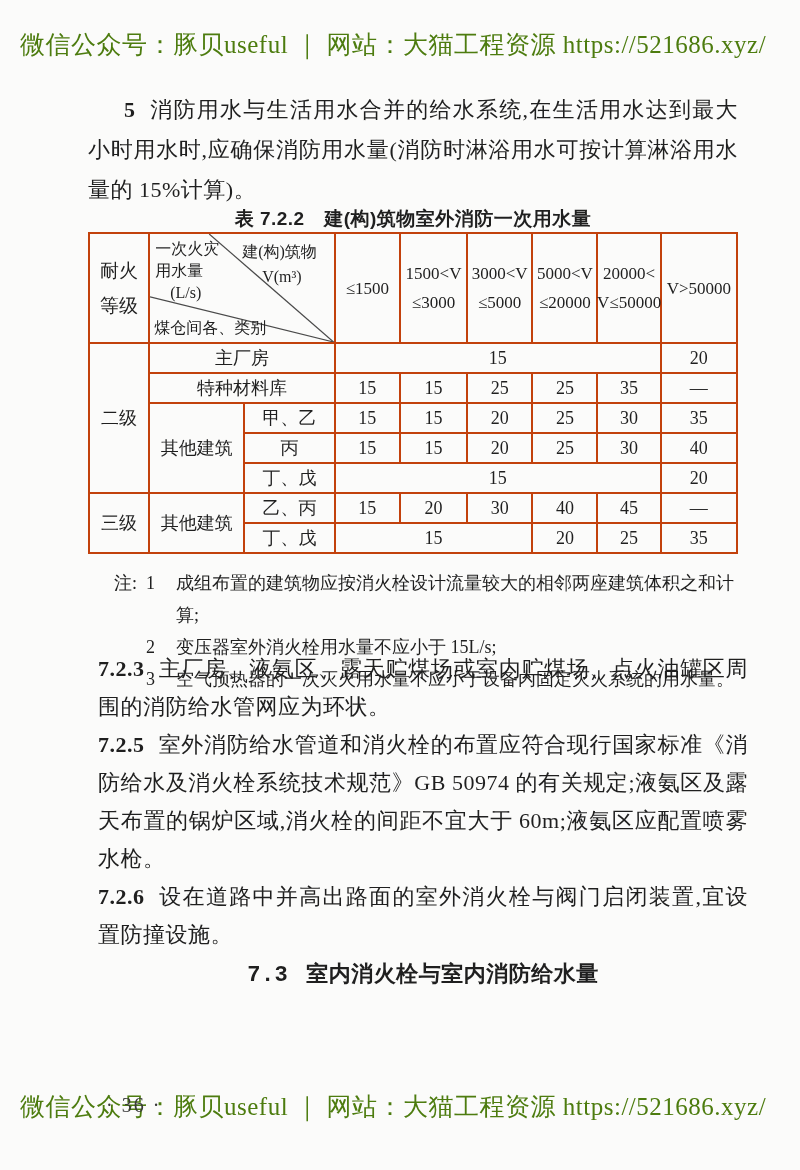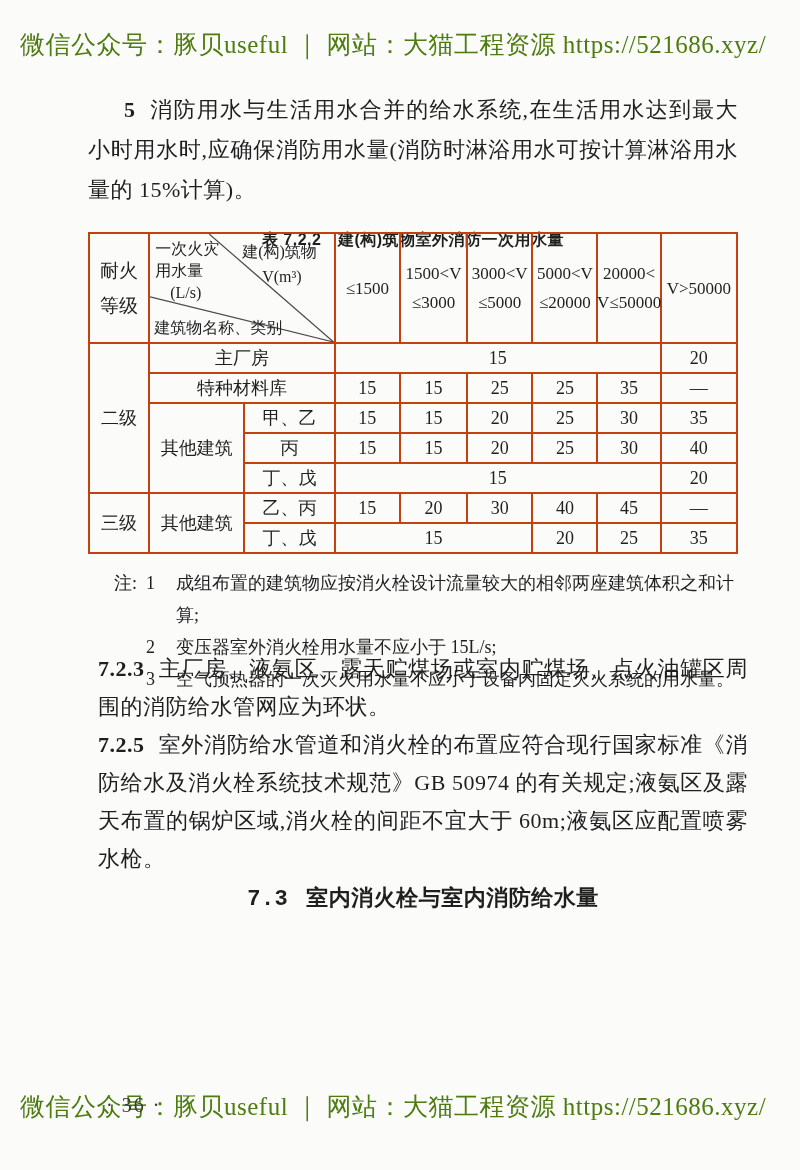--- a/index.html
+++ b/index.html
@@ -48,23 +48,22 @@
   .num-bold { font-weight: bold; margin-right: 14px; }
   
   #table-title {
     position: absolute;
     left: 88px;
     top: 206px;
     width: 650px;
     text-align: center;
     font-family: "Liberation Sans", "DejaVu Sans", sans-serif;
     font-weight: bold;
-    font-size: 16px;
-    letter-spacing: 0.5px;
-    margin-top: 24px;
+    font-size: 19px;
+    letter-spacing: 0.5px;
   }
   
   #fire-table {
     position: absolute;
     left: 88px;
     top: 232px;
     width: 650px;
     border-collapse: collapse;
     table-layout: fixed;
     border: 2px solid #2b2b2b;
@@ -158,21 +157,21 @@
     <td colspan="2" class="corner-cell">
       <svg viewBox="0 0 186 110" preserveAspectRatio="none">
         <line x1="60" y1="0" x2="186" y2="110" stroke="#4a4a4a" stroke-width="1.2"></line>
         <line x1="0" y1="64" x2="186" y2="110" stroke="#4a4a4a" stroke-width="1.2"></line>
       </svg>
       <span class="corner-label cl-flow1">一次火灾</span>
       <span class="corner-label cl-flow2">用水量</span>
       <span class="corner-label cl-flow3">(L/s)</span>
       <span class="corner-label cl-bld1">建(构)筑物</span>
       <span class="corner-label cl-bld2">V(m³)</span>
-      <span class="corner-label cl-name">建筑物名称、类别</span>
+      <span class="corner-label cl-name">煤仓间各、类别</span>
     </td>
     <td>
           <div class="vol-head">
             <span>≤1500</span>
           </div>
         </td>
     <td>
           <div class="vol-head">
             <span>1500&lt;V</span>
             <span>≤3000</span>
@@ -276,17 +275,18 @@
   <div class="note-row">
     <span class="note-label"></span>
     <span class="note-num">3</span>
     <span class="note-text">空气预热器的一次灭火用水量不应小于设备内固定灭火系统的用水量。</span>
   </div>
 </div>
 
 <div id="clauses">
   <p class="clause"><span class="cnum">7.2.3</span><span>主厂房、液氨区、露天贮煤场或室内贮煤场、点火油罐区周围的消防给水管网应为环状。</span></p>
   <p class="clause"><span class="cnum">7.2.5</span><span>室外消防给水管道和消火栓的布置应符合现行国家标准《消防给水及消火栓系统技术规范》GB 50974 的有关规定;液氨区及露天布置的锅炉区域,消火栓的间距不宜大于 60m;液氨区应配置喷雾水枪。</span></p>
+  <p class="clause"><span class="cnum">7.2.6</span><span>设在道路中并高出路面的室外消火栓与阀门启闭装置,宜设置防撞设施。</span></p>
   <div id="section-heading"><span class="sec-num">7.3</span><span>室内消火栓与室内消防给水量</span></div>
 </div>
 
 <div id="page-number">· 36 ·</div>
 <div id="wm-bottom" class="watermark">微信公众号：豚贝useful ｜ 网站：大猫工程资源 https://521686.xyz/</div>
 
 </body></html>

